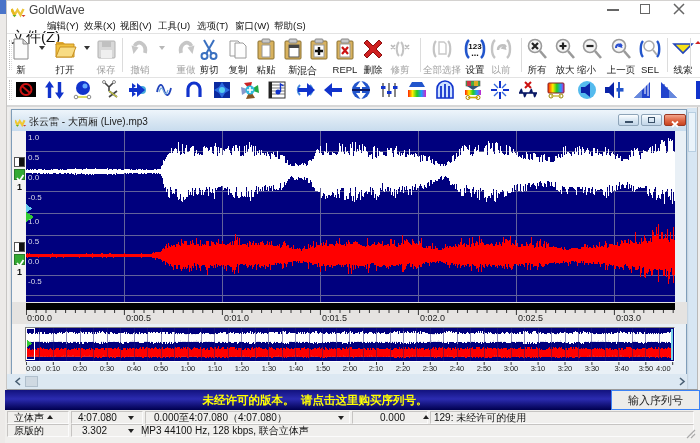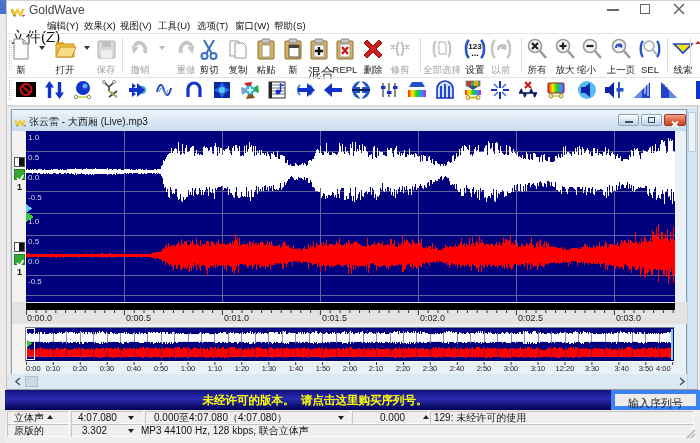--- a/index.html
+++ b/index.html
@@ -93,21 +93,21 @@
       <rect x="8" y="8" width="10" height="12" fill="#fff" stroke="#555"></rect>
       <rect x="8" y="8" width="10" height="3" fill="#444"></rect>
     </svg></div>
 <div class="abs" style="left:278px;top:64px;width:30px;text-align:center;font-size:9.5px;color:#222;white-space:nowrap">新</div>
 <div class="abs" style="left:307px;top:37px;width:24px;height:24px"><svg width="24" height="24" viewBox="0 0 24 24">
       <rect x="4" y="4" width="16" height="18" rx="1" fill="#d8b25f" stroke="#8a7030"></rect>
       <rect x="8" y="2" width="8" height="4" rx="1" fill="#c8c8c8" stroke="#888"></rect>
       <rect x="7" y="8" width="10" height="12" fill="#fff" stroke="#999"></rect>
       <path d="M12 10 v8 M8 14 h8" stroke="#111" stroke-width="2.4"></path>
     </svg></div>
-<div class="abs" style="left:304px;top:64px;width:30px;text-align:right;font-size:13px;color:#222;white-space:nowrap">混合</div>
+<div class="abs" style="left:297px;top:64px;width:30px;text-align:left;font-size:10px;color:#222;white-space:nowrap">混合</div>
 <div class="abs" style="left:333px;top:37px;width:24px;height:24px"><svg width="24" height="24" viewBox="0 0 24 24">
       <rect x="4" y="4" width="16" height="18" rx="1" fill="#d8b25f" stroke="#8a7030"></rect>
       <rect x="8" y="2" width="8" height="4" rx="1" fill="#c8c8c8" stroke="#888"></rect>
       <rect x="7" y="7" width="10" height="13" fill="#fff" stroke="#999"></rect>
       <path d="M9 10 l6 7 M15 10 l-6 7" stroke="#cc1111" stroke-width="2.2"></path>
     </svg></div>
 <div class="abs" style="left:330px;top:64px;width:30px;text-align:center;font-size:9.5px;color:#222;white-space:nowrap">REPL</div>
 <div class="abs" style="left:361px;top:37px;width:24px;height:24px"><svg width="24" height="24" viewBox="0 0 24 24">
       <path d="M3 6 L6 3 L12 9 L18 3 L21 6 L15 12 L21 18 L18 21 L12 15 L6 21 L3 18 L9 12 Z" fill="#cf2020" stroke="#8c0f0f"></path>
     </svg></div>
@@ -577,39 +577,39 @@
 <div class="abs" style="left:286px;top:364px;width:20px;text-align:center;font-size:7.5px;color:#222">1:40</div>
 <div class="abs" style="left:313px;top:364px;width:20px;text-align:center;font-size:7.5px;color:#222">1:50</div>
 <div class="abs" style="left:340px;top:364px;width:20px;text-align:center;font-size:7.5px;color:#222">2:00</div>
 <div class="abs" style="left:366px;top:364px;width:20px;text-align:center;font-size:7.5px;color:#222">2:10</div>
 <div class="abs" style="left:393px;top:364px;width:20px;text-align:center;font-size:7.5px;color:#222">2:20</div>
 <div class="abs" style="left:420px;top:364px;width:20px;text-align:center;font-size:7.5px;color:#222">2:30</div>
 <div class="abs" style="left:447px;top:364px;width:20px;text-align:center;font-size:7.5px;color:#222">2:40</div>
 <div class="abs" style="left:474px;top:364px;width:20px;text-align:center;font-size:7.5px;color:#222">2:50</div>
 <div class="abs" style="left:501px;top:364px;width:20px;text-align:center;font-size:7.5px;color:#222">3:00</div>
 <div class="abs" style="left:528px;top:364px;width:20px;text-align:center;font-size:7.5px;color:#222">3:10</div>
-<div class="abs" style="left:555px;top:364px;width:20px;text-align:center;font-size:7.5px;color:#222">12:20</div>
+<div class="abs" style="left:555px;top:364px;width:20px;text-align:center;font-size:7.5px;color:#222">3:20</div>
 <div class="abs" style="left:582px;top:364px;width:20px;text-align:center;font-size:7.5px;color:#222">3:30</div>
 <div class="abs" style="left:609px;top:364px;width:20px;text-align:right;font-size:7.5px;color:#222">3:40</div>
 <div class="abs" style="left:636px;top:364px;width:20px;text-align:center;font-size:7.5px;color:#222">3:50</div>
 <div class="abs" style="left:656px;top:364px;font-size:7.5px;color:#222">4:00</div>
 
 <div class="abs" style="left:7px;top:374px;width:680px;height:15px;background:#dce8f2"></div>
 <svg class="abs" style="left:14px;top:377px" width="8" height="9">
     <path d="M6 1 L2 4.5 L6 8" stroke="#4a6074" stroke-width="1.6" fill="none"></path>
   </svg>
 <div class="abs" style="left:25px;top:376px;width:13px;height:11px;background:#cfd9e2;border:1px solid #b0bfcc"></div>
 <svg class="abs" style="left:678px;top:377px" width="8" height="9">
     <path d="M2 1 L6 4.5 L2 8" stroke="#4a6074" stroke-width="1.6" fill="none"></path>
   </svg>
 <div class="abs" style="left:7px;top:389px;width:691px;height:1px;background:#9a9a9a"></div>
 
 <div class="abs" style="left:5px;top:390px;width:606px;height:20px;background:linear-gradient(180deg,#12127e,#2b2bb0 45%,#00004e)"></div>
 <div class="abs" style="left:5px;top:390px;width:606px;height:20px;text-align:center;font-size:11.5px;font-weight:bold;color:#ffff00;line-height:20px;text-indent:14px">未经许可的版本。&nbsp; 请点击这里购买序列号。</div>
-<div class="abs" style="left:611px;top:390px;width:89px;height:20px;background:#ececea;border:4px solid #3b82f6;text-align:center;font-size:11px;color:#222;line-height:18px">输入序列号</div>
+<div class="abs" style="left:611px;top:390px;width:89px;height:20px;background:#ececea;border:1px solid #3b82f6;text-align:center;font-size:11px;color:#222;line-height:18px">输入序列号</div>
 <div class="abs" style="left:5px;top:410px;width:695px;height:33px;background:#f0efed"></div>
 <div class="abs" style="left:7px;top:411px;width:62px;height:13px;border:1px solid;border-color:#c6c4c2 #fbfbfb #fbfbfb #c6c4c2"></div>
 <div class="abs" style="left:71px;top:411px;width:72px;height:13px;border:1px solid;border-color:#c6c4c2 #fbfbfb #fbfbfb #c6c4c2"></div>
 <div class="abs" style="left:145px;top:411px;width:205px;height:13px;border:1px solid;border-color:#c6c4c2 #fbfbfb #fbfbfb #c6c4c2"></div>
 <div class="abs" style="left:352px;top:411px;width:76px;height:13px;border:1px solid;border-color:#c6c4c2 #fbfbfb #fbfbfb #c6c4c2"></div>
 <div class="abs" style="left:430px;top:411px;width:264px;height:13px;border:1px solid;border-color:#c6c4c2 #fbfbfb #fbfbfb #c6c4c2"></div>
 <div class="abs" style="left:7px;top:424px;width:62px;height:13px;border:1px solid;border-color:#c6c4c2 #fbfbfb #fbfbfb #c6c4c2"></div>
 <div class="abs" style="left:71px;top:424px;width:72px;height:13px;border:1px solid;border-color:#c6c4c2 #fbfbfb #fbfbfb #c6c4c2"></div>
 <div class="abs" style="left:145px;top:424px;width:549px;height:13px;border:1px solid;border-color:#c6c4c2 #fbfbfb #fbfbfb #c6c4c2"></div>
 <div class="abs" style="left:14px;top:411px;font-size:10px;color:#111;line-height:13px;white-space:nowrap">立体声</div>

